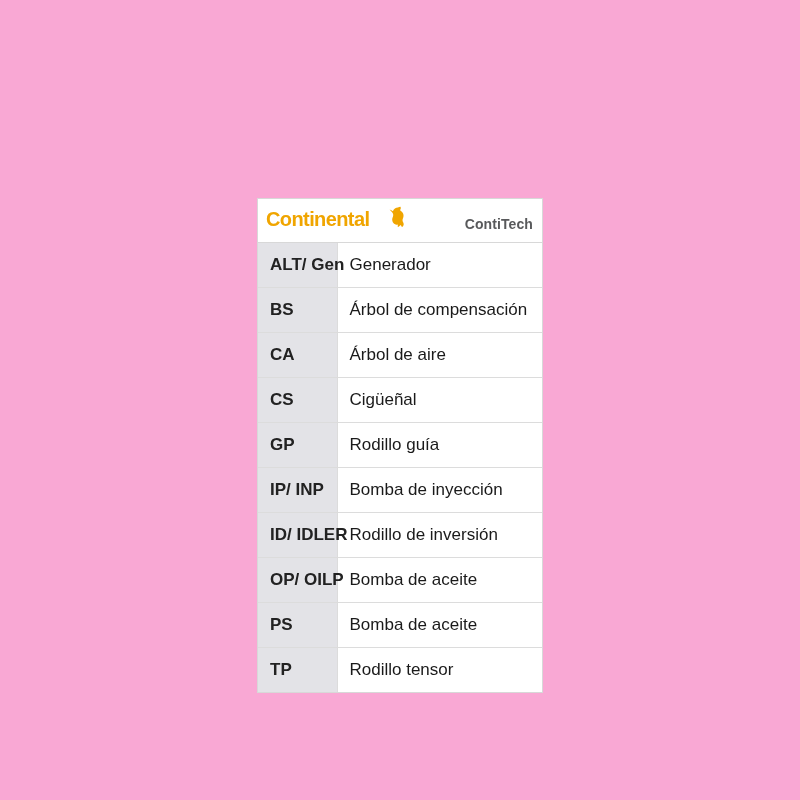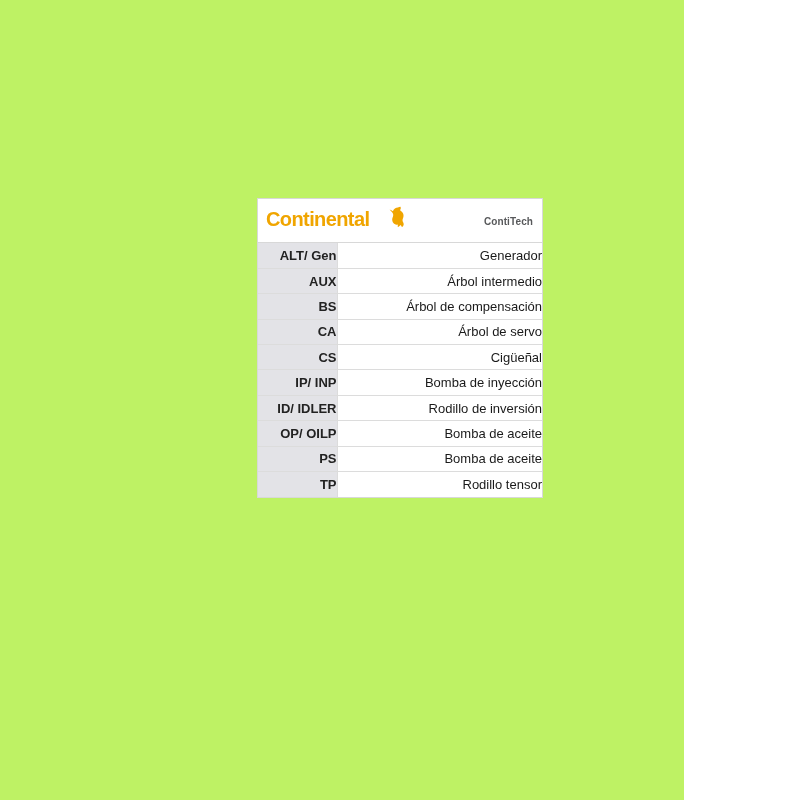--- a/index.html
+++ b/index.html
@@ -5,23 +5,23 @@
   html, body {
     margin: 0;
     padding: 0;
     width: 800px;
     height: 800px;
     background: #ffffff;
     font-family: "Liberation Sans", sans-serif;
   }
   #page {
     position: relative;
-    width: 684px;
+    width: 800px;
     height: 800px;
-    background: #bef264;
+    background: #f9a8d4;
   }
   #legend-card {
     position: absolute;
     left: 257px;
     top: 198px;
     width: 286px;
     background: #ffffff;
     border: 1px solid #d8d8d8;
     box-sizing: border-box;
   }
@@ -47,37 +47,36 @@
     position: absolute;
     left: 131px;
     top: 7px;
     width: 16px;
     height: 22px;
   }
   .brand-sub {
     position: absolute;
     right: 9px;
     top: 17px;
-    font-size: 10px;
+    font-size: 14px;
     font-weight: bold;
     color: #58595b;
     letter-spacing: 0.1px;
   }
   table.legend {
     border-collapse: collapse;
     width: 100%;
     table-layout: fixed;
   }
   table.legend td {
     border-top: 1px solid #dcdcdc;
-    padding: 0;
+    padding: 12px;
     height: 25.4px;
     vertical-align: middle;
-    font-size: 13px;
-    text-align: right;
+    font-size: 17px;
   }
   table.legend tr:first-child td {
     border-top: none;
   }
   td.code {
     width: 79px;
     background: #e3e3e7;
     color: #222222;
     font-weight: bold;
     padding-left: 9px;
@@ -112,34 +111,34 @@
       <span class="brand-sub">ContiTech</span>
     </div>
 
     <table class="legend">
       <tbody>
         <tr>
           <td class="code">ALT/ Gen</td>
           <td class="desc">Generador</td>
         </tr>
         <tr>
-          <td class="code">AUX</td>
-          <td class="desc">Árbol intermedio</td>
-        </tr>
-        <tr>
           <td class="code">BS</td>
           <td class="desc">Árbol de compensación</td>
         </tr>
         <tr>
           <td class="code">CA</td>
-          <td class="desc">Árbol de servo</td>
+          <td class="desc">Árbol de aire</td>
         </tr>
         <tr>
           <td class="code">CS</td>
           <td class="desc">Cigüeñal</td>
+        </tr>
+        <tr>
+          <td class="code">GP</td>
+          <td class="desc">Rodillo guía</td>
         </tr>
         <tr>
           <td class="code">IP/ INP</td>
           <td class="desc">Bomba de inyección</td>
         </tr>
         <tr>
           <td class="code">ID/ IDLER</td>
           <td class="desc">Rodillo de inversión</td>
         </tr>
         <tr>

